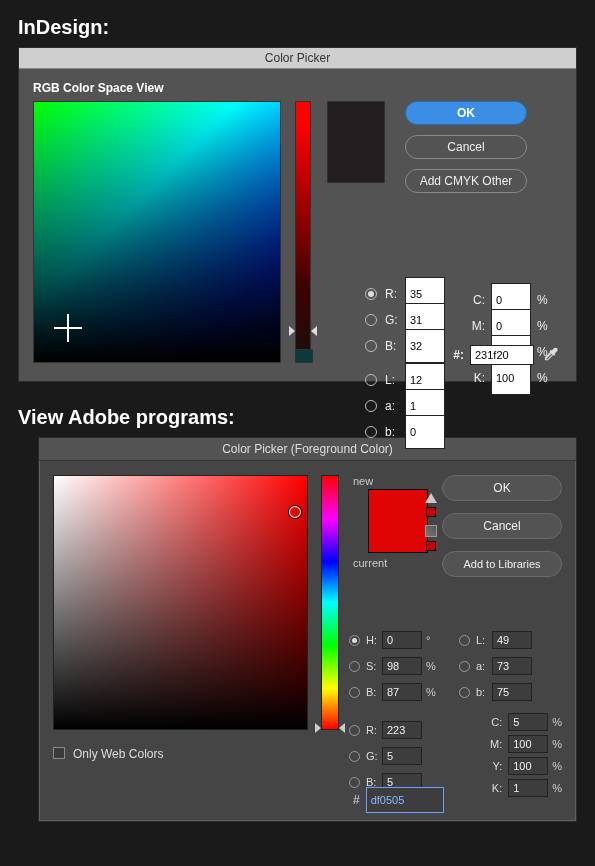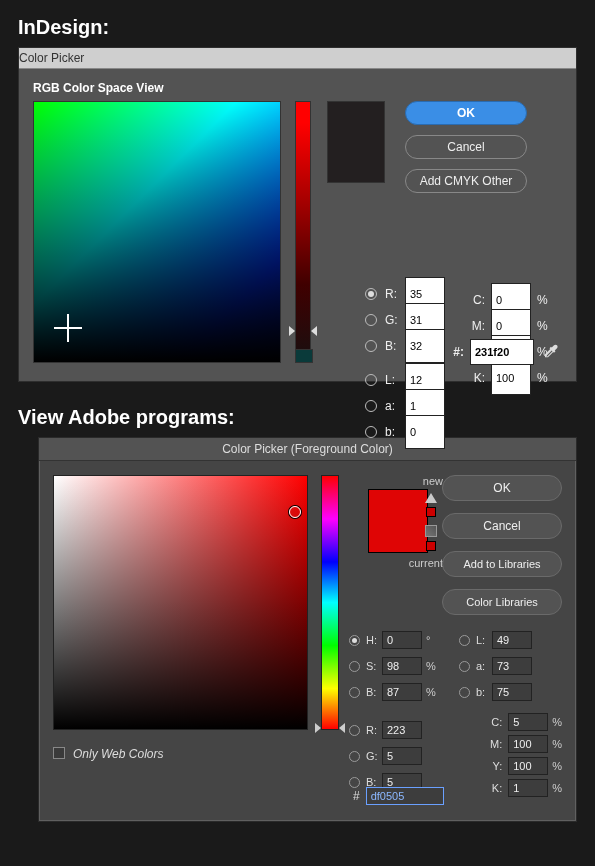--- a/index.html
+++ b/index.html
@@ -20,21 +20,21 @@
   
   .id-panel {
     background: #535353;
     border: 1px solid #2e2e2e;
     margin-bottom: 24px;
   }
   .id-titlebar {
     background: #cfcfcf;
     color: #333;
     font-size: 12px;
-    text-align: left;
+    text-align: center;
     padding: 3px 0;
     border-bottom: 1px solid #888;
   }
   .id-body {
     padding: 12px 14px 18px 14px;
     position: relative;
   }
   .id-subtitle {
     font-size: 12px;
     font-weight: bold;
@@ -108,22 +108,22 @@
     border:1px solid #222; padding:1px 4px; font-size:11px;
   }
   .id-cmyk-lbl { width:20px; text-align:right; margin-right:6px; color:#eee; }
   .id-pct { margin-left:6px; color:#eee; }
   .id-hex-row {
     position:absolute; right: 16px; bottom: 16px;
     display:flex; align-items:center;
   }
   .id-hash { margin-right:6px; font-weight:bold; color:#eee; }
   .id-hex-input {
-    width:64px; height:26px; background:#fff; color:#000;
-    border:1px solid #222; padding:1px 4px; font-size:11px;font-weight:bold;
+    width:64px; height:20px; background:#fff; color:#000;
+    border:1px solid #222; padding:1px 4px; font-size:11px;
   }
   .eyedrop {
     width:18px; height:18px; margin-left:8px;
   }
 
   
   .ps-panel {
     margin-left: 20px;
     background: #454545;
     border: 1px solid #2a2a2a;
@@ -157,21 +157,21 @@
   }
   .ps-hue .tri-l, .ps-hue .tri-r {
     position:absolute; width:0; height:0; bottom:-4px;
     border-top:5px solid transparent; border-bottom:5px solid transparent;
   }
   .ps-hue .tri-l { left:-7px; border-left:6px solid #ccc; }
   .ps-hue .tri-r { right:-7px; border-right:6px solid #ccc; }
 
   .ps-preview {
     position:absolute; left: 314px; top: 14px; width: 90px;
-    text-align:right; color:#ccc; font-size:11px;
+    text-align:left; color:#ccc; font-size:11px;
   }
   .ps-preview .lbl-new { margin-bottom:2px; }
   .ps-preview .swatch-box {
     width:60px; height:64px; margin: 0 auto; border:1px solid #000;
     background:#df0505; position:relative;
   }
   .ps-preview .swatch-box::after {
     content:""; position:absolute; left:0; top:50%; width:100%; height:50%;
     background:#df0505;
   }
@@ -194,21 +194,21 @@
   .ps-btn {
     display:block; width:100%; border-radius:14px;
     padding:5px 0; text-align:center; background:#535353;
     border:1px solid #6a6a6a; color:#eee; font-size:12px;
     margin-bottom:12px; cursor:pointer;
   }
   .ps-btn.wide { font-size:11px; padding:6px 0; }
 
   .ps-check {
     position:absolute; left: 14px; top: 286px;
-    display:flex; align-items:flex-start; color:#ddd; font-size:12px;font-style:italic;
+    display:flex; align-items:flex-start; color:#ddd; font-size:12px;
   }
   .ps-check .box {
     width:12px;height:12px;border:1px solid #888;margin-right:8px;background:#3a3a3a;
   }
 
   .ps-grid {
     position:absolute; left: 310px; top: 168px;
     display:grid;
     grid-template-columns: 110px 110px;
     row-gap: 4px;
@@ -232,21 +232,21 @@
   }
   .ps-cmyk .row { display:flex; align-items:center; justify-content:flex-end; height:22px; }
   .ps-cmyk .l { color:#ddd; font-size:11px; margin-right:6px; }
 
   .ps-hex {
     position:absolute; left: 314px; top: 326px;
     display:flex; align-items:center;
   }
   .ps-hex .hash { color:#ddd; margin-right:6px; }
   .ps-hex-in {
-    width:78px; height:18px; background:#3d3d3d; color:#8cb8ff;
+    width:78px; height:26px; background:#3d3d3d; color:#8cb8ff;
     border:1px solid #6aa0ff; padding:0 4px; font-size:11px;
   }
 </style>
 </head>
 <body>
 
 <div class="section-title">InDesign:</div>
 
 <div class="id-panel">
   <div class="id-titlebar">Color Picker</div>
@@ -359,21 +359,20 @@
       <div class="tri"></div>
       <div class="sw"></div>
       <div class="cube"></div>
       <div class="sw2"></div>
     </div>
 
     <div class="ps-buttons">
       <div class="ps-btn">OK</div>
       <div class="ps-btn">Cancel</div>
       <div class="ps-btn wide">Add to Libraries</div>
-      <div class="ps-btn wide">Color Libraries</div>
     </div>
 
     <div class="ps-check">
       <span class="box"></span>
       <span>Only Web Colors</span>
     </div>
 
     <div class="ps-grid">
       <div class="ps-cell">
         <span class="ps-rad sel"></span>

